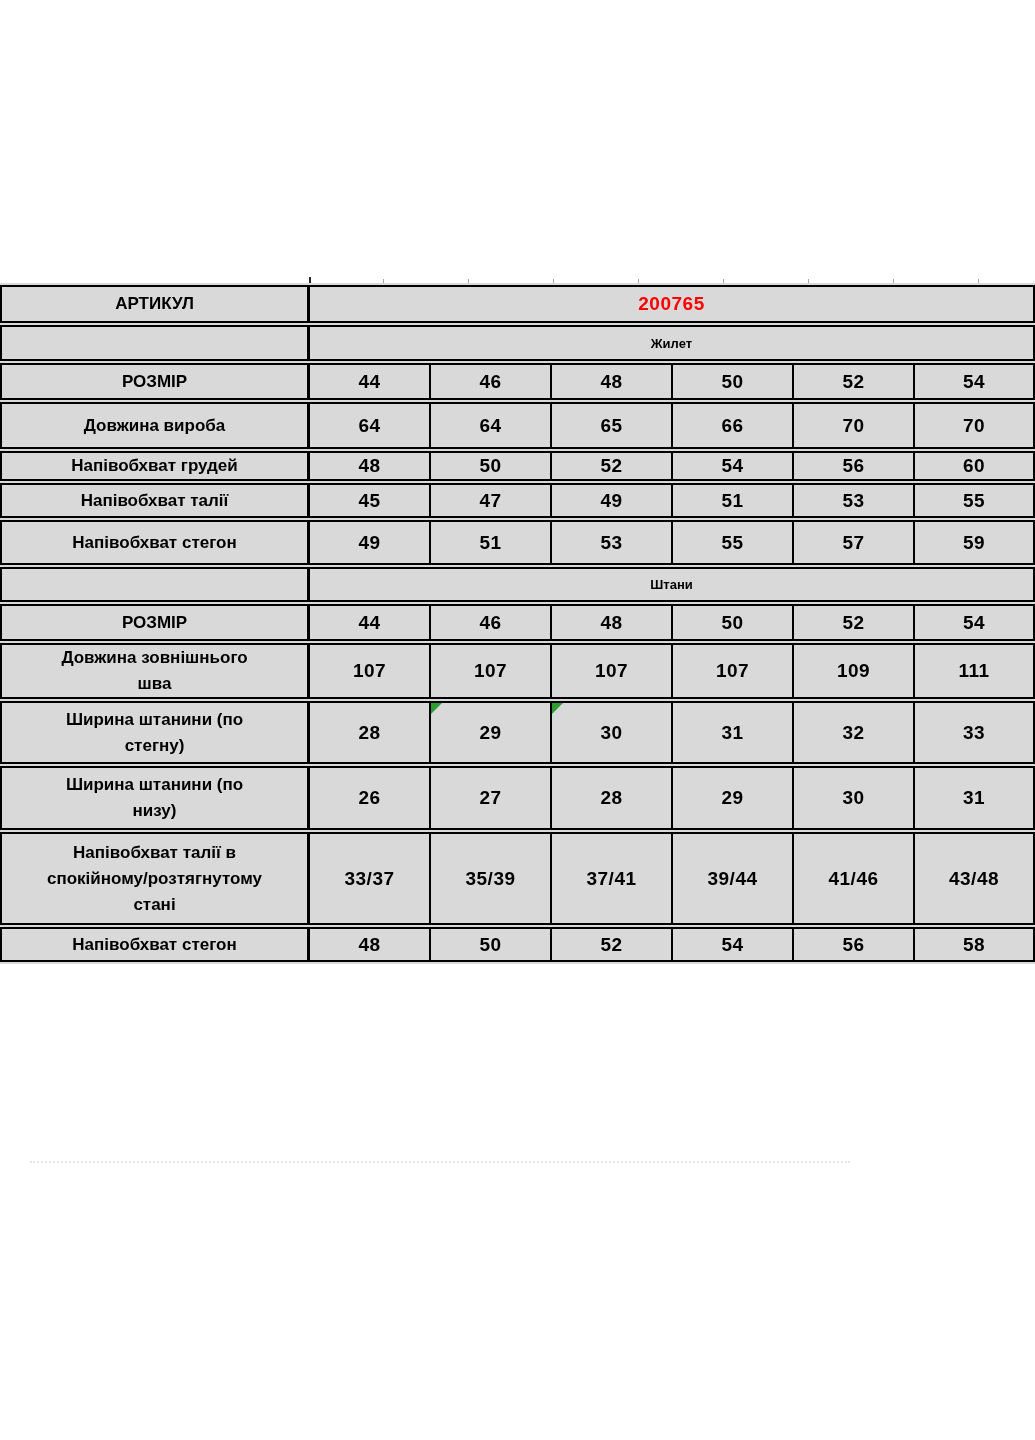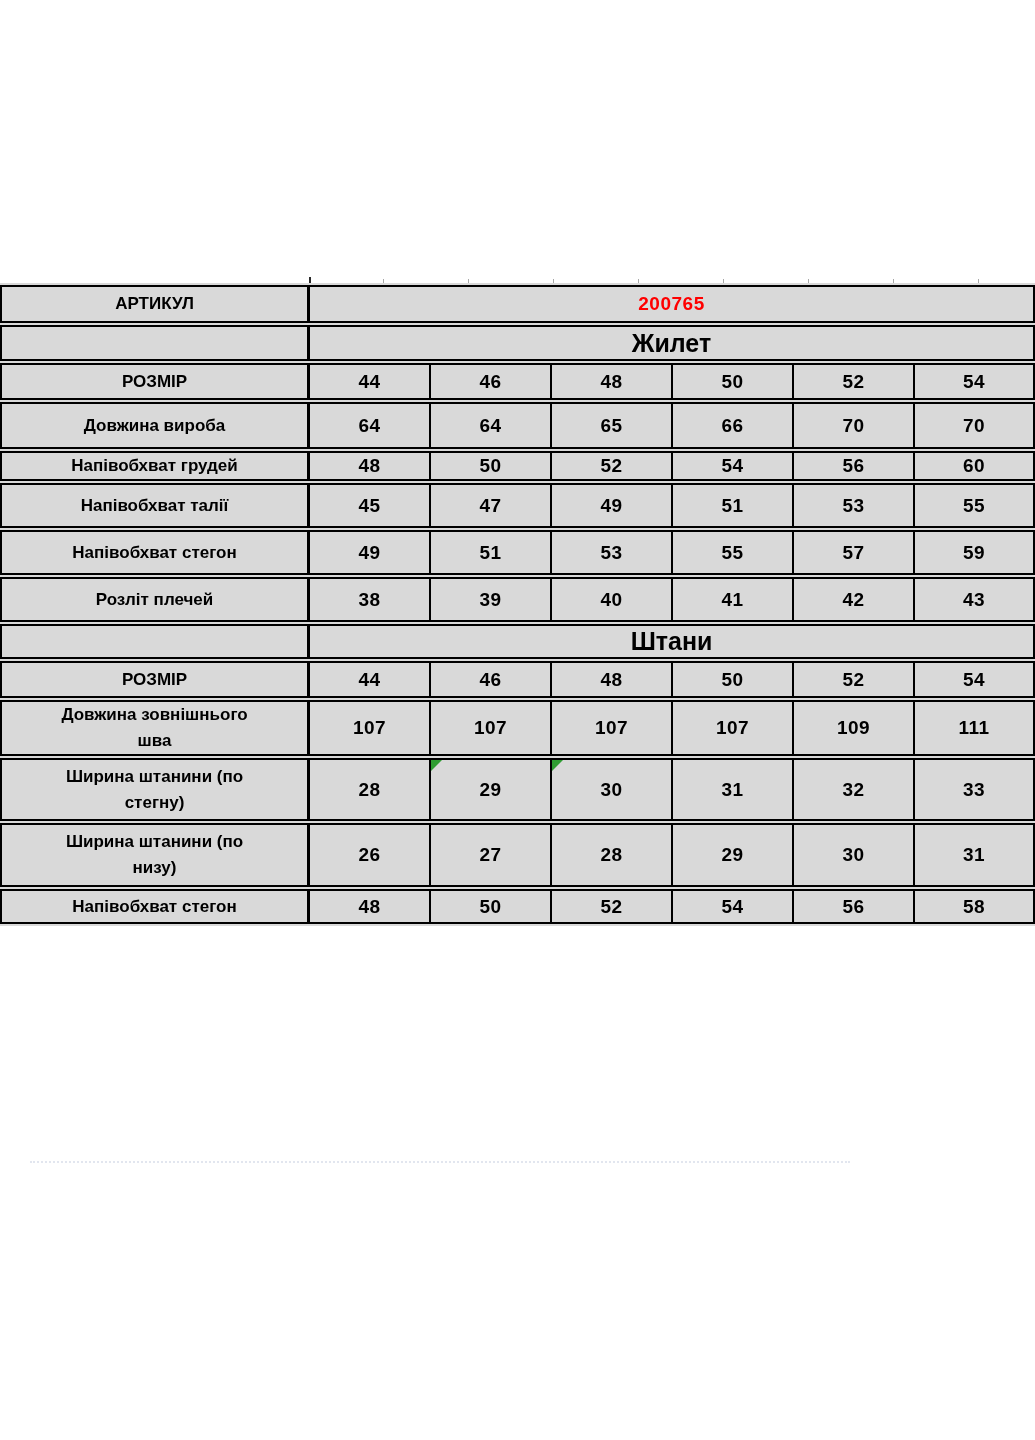--- a/index.html
+++ b/index.html
@@ -31,21 +31,21 @@
     border:2px solid var(--border);
     border-left:0;
     box-sizing:border-box;
     text-align:center;vertical-align:middle;
     color:#000;font-weight:700;
     padding:0 4px;position:relative;overflow:hidden;
   }
   td:first-child{border-left:2px solid var(--border);border-right-width:3px;}
   td.label{font-size:17px;line-height:26px;white-space:pre-line;}
   td.num{font-size:19px;letter-spacing:0.5px;}
-  td.title-cell{font-size:25px;margin-left:36px;}
+  td.title-cell{font-size:13px;margin-left:36px;}
   td.red span{color:var(--red);}
 
   .flag{
     position:absolute;top:0;left:0;width:0;height:0;
     border-top:11px solid var(--green);
     border-right:11px solid transparent;
   }
 
   
   .faint-line{
@@ -108,46 +108,37 @@
         </tr>
         <tr style="height: 28px;">
           <td class="label"><span>Напівобхват грудей</span></td>
           <td class="num"><span>48</span></td>
           <td class="num"><span>50</span></td>
           <td class="num"><span>52</span></td>
           <td class="num"><span>54</span></td>
           <td class="num"><span>56</span></td>
           <td class="num"><span>60</span></td>
         </tr>
-        <tr style="height: 45px;">
+        <tr style="height: 35px;">
           <td class="label"><span>Напівобхват талії</span></td>
           <td class="num"><span>45</span></td>
           <td class="num"><span>47</span></td>
           <td class="num"><span>49</span></td>
           <td class="num"><span>51</span></td>
           <td class="num"><span>53</span></td>
           <td class="num"><span>55</span></td>
         </tr>
         <tr style="height: 45px;">
           <td class="label"><span>Напівобхват стегон</span></td>
           <td class="num"><span>49</span></td>
           <td class="num"><span>51</span></td>
           <td class="num"><span>53</span></td>
           <td class="num"><span>55</span></td>
           <td class="num"><span>57</span></td>
           <td class="num"><span>59</span></td>
-        </tr>
-        <tr style="height: 45px;">
-          <td class="label"><span>Розліт плечей</span></td>
-          <td class="num"><span>38</span></td>
-          <td class="num"><span>39</span></td>
-          <td class="num"><span>40</span></td>
-          <td class="num"><span>41</span></td>
-          <td class="num"><span>42</span></td>
-          <td class="num"><span>43</span></td>
         </tr>
         <tr style="height: 35px;">
           <td class="label"></td>
           <td class="title-cell" colspan="6"><span>Штани</span></td>
         </tr>
         <tr style="height: 37px;">
           <td class="label"><span>РОЗМІР</span></td>
           <td class="num"><span>44</span></td>
           <td class="num"><span>46</span></td>
           <td class="num"><span>48</span></td>
@@ -178,20 +169,31 @@
         <tr style="height: 64px;">
           <td class="label"><span>Ширина штанини (по
 низу)</span></td>
           <td class="num"><span>26</span></td>
           <td class="num"><span>27</span></td>
           <td class="num"><span>28</span></td>
           <td class="num"><span>29</span></td>
           <td class="num"><span>30</span></td>
           <td class="num"><span>31</span></td>
         </tr>
+        <tr style="height: 93px;">
+          <td class="label"><span>Напівобхват талії в
+спокійному/розтягнутому
+стані</span></td>
+          <td class="num"><span>33/37</span></td>
+          <td class="num"><span>35/39</span></td>
+          <td class="num"><span>37/41</span></td>
+          <td class="num"><span>39/44</span></td>
+          <td class="num"><span>41/46</span></td>
+          <td class="num"><span>43/48</span></td>
+        </tr>
         <tr style="height: 35px;">
           <td class="label"><span>Напівобхват стегон</span></td>
           <td class="num"><span>48</span></td>
           <td class="num"><span>50</span></td>
           <td class="num"><span>52</span></td>
           <td class="num"><span>54</span></td>
           <td class="num"><span>56</span></td>
           <td class="num"><span>58</span></td>
         </tr>
       </tbody>

